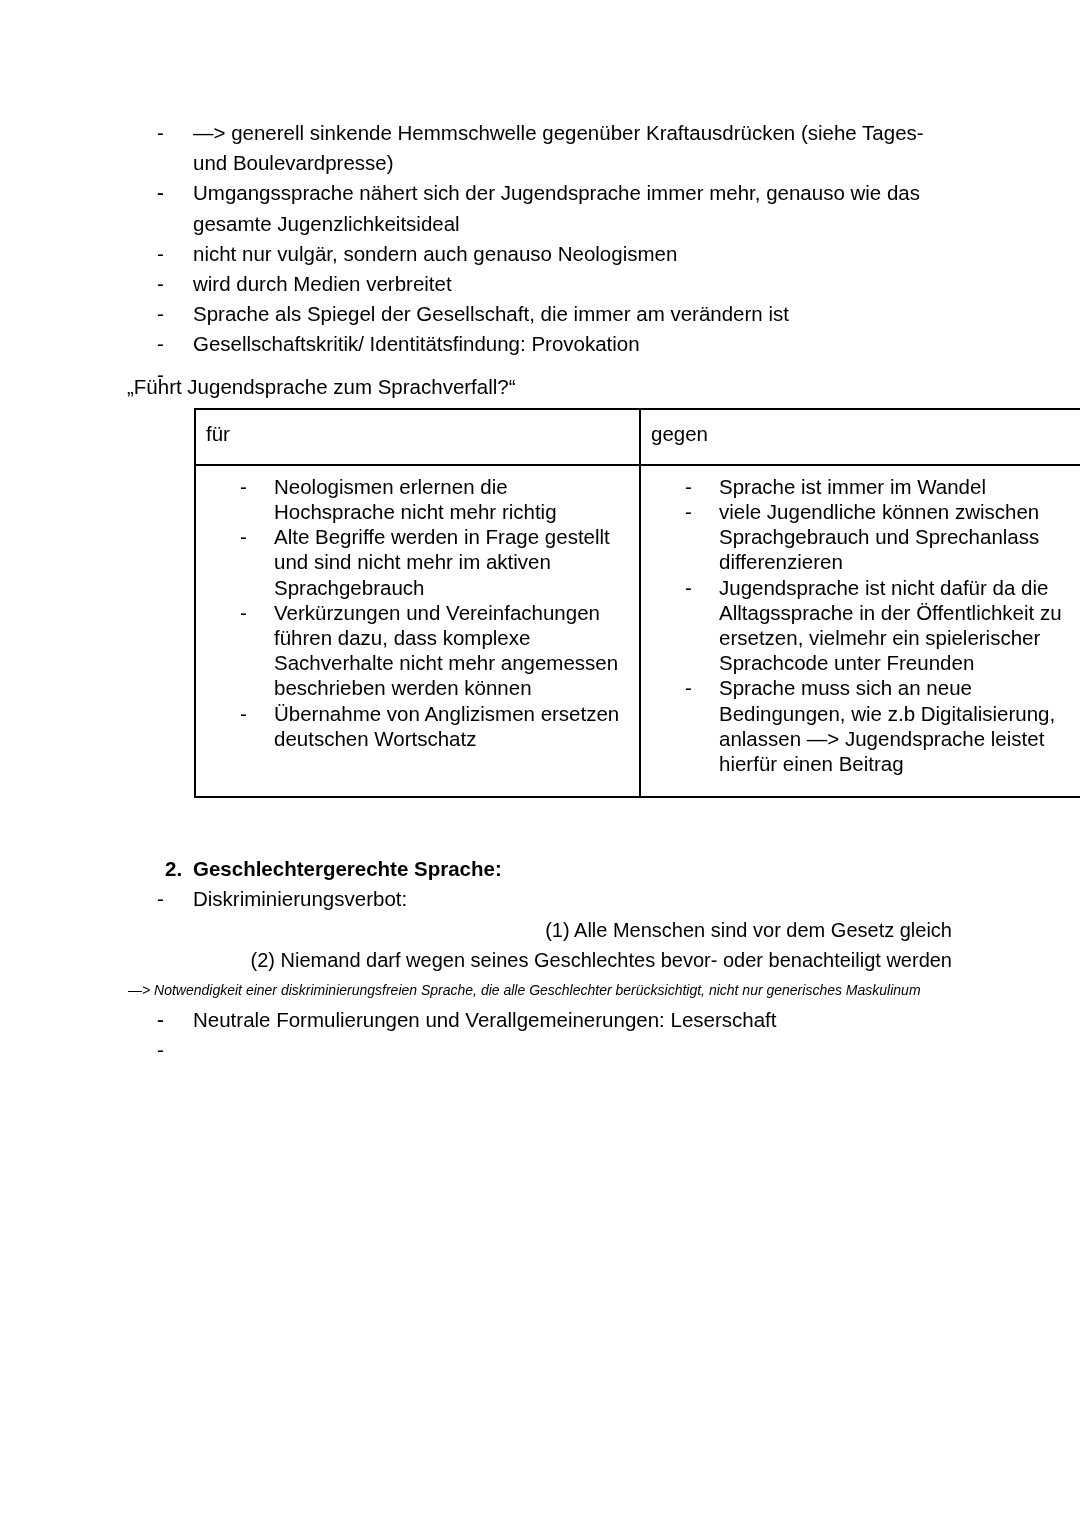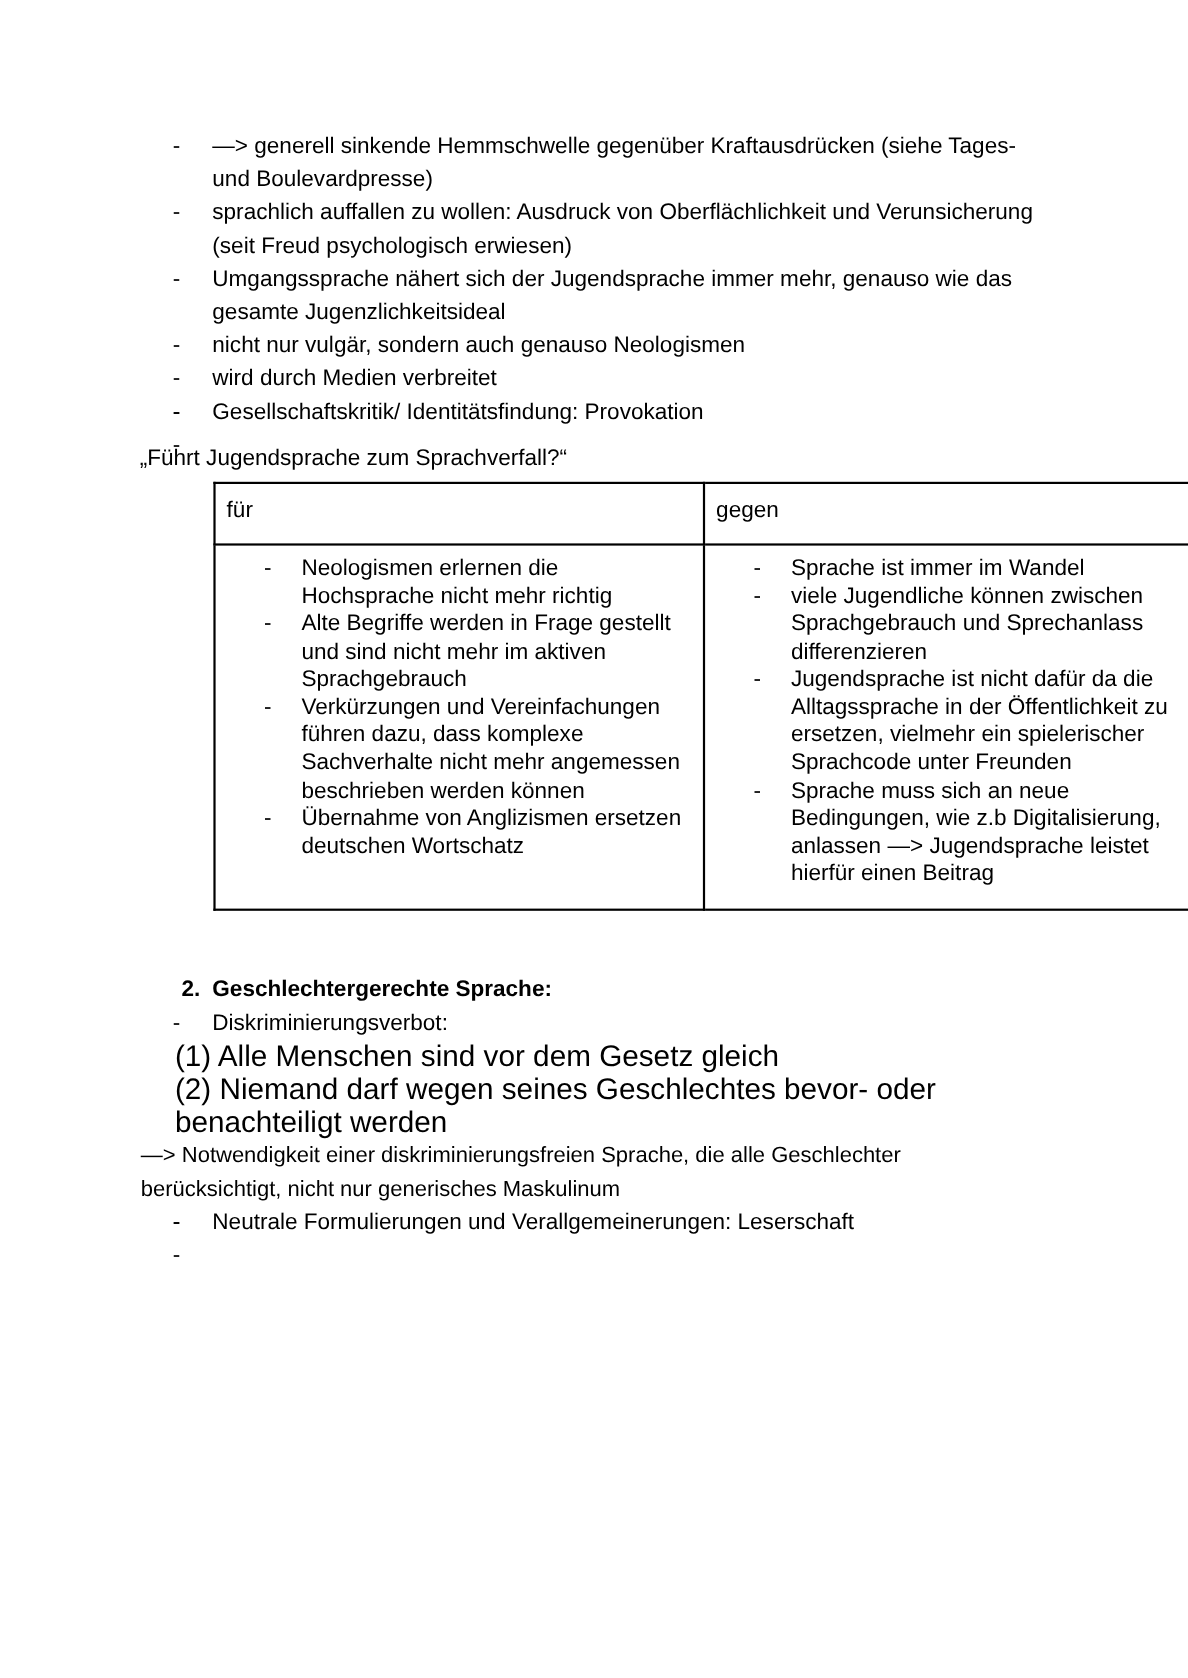--- a/index.html
+++ b/index.html
@@ -119,62 +119,64 @@
     padding-left: 65px;
     font-size: 20.5px;
     line-height: 30.2px;
   }
   .sub-dash .dash {
     position: absolute;
     left: 29px;
     top: 0;
   }
   .paren-line {
-    font-size: 27px;
+    font-size: 20px;
     line-height: 30.2px;
     padding-left: 31px;
+    text-align: right;
   }
   .flush-para {
-    font-size: 20px;
+    font-size: 14px;
     line-height: 30.2px;
     padding-left: 0;
+    font-style: italic;
   }
   .tail-list {
     margin-top: 0;
   }
 </style>
 </head>
 <body>
 
 <div class="page">
   <div class="content">
 
     <ul class="bullet-list">
       <li>
         <span class="dash">-</span>
         <span>—&gt; generell sinkende Hemmschwelle gegenüber Kraftausdrücken (siehe Tages- und Boulevardpresse)</span>
       </li>
       <li>
         <span class="dash">-</span>
-        <span>sprachlich auffallen zu wollen: Ausdruck von Oberflächlichkeit und Verunsicherung (seit Freud psychologisch erwiesen)</span>
       </li>
       <li>
         <span class="dash">-</span>
         <span>Umgangssprache nähert sich der Jugendsprache immer mehr, genauso wie das gesamte Jugenzlichkeitsideal</span>
       </li>
       <li>
         <span class="dash">-</span>
         <span>nicht nur vulgär, sondern auch genauso Neologismen</span>
       </li>
       <li>
         <span class="dash">-</span>
         <span>wird durch Medien verbreitet</span>
       </li>
       <li>
         <span class="dash">-</span>
+        <span>Sprache als Spiegel der Gesellschaft, die immer am verändern ist</span>
       </li>
       <li>
         <span class="dash">-</span>
         <span>Gesellschaftskritik/ Identitätsfindung: Provokation</span>
       </li>
       <li>
         <span class="dash">-</span>
       </li>
     </ul>
 

